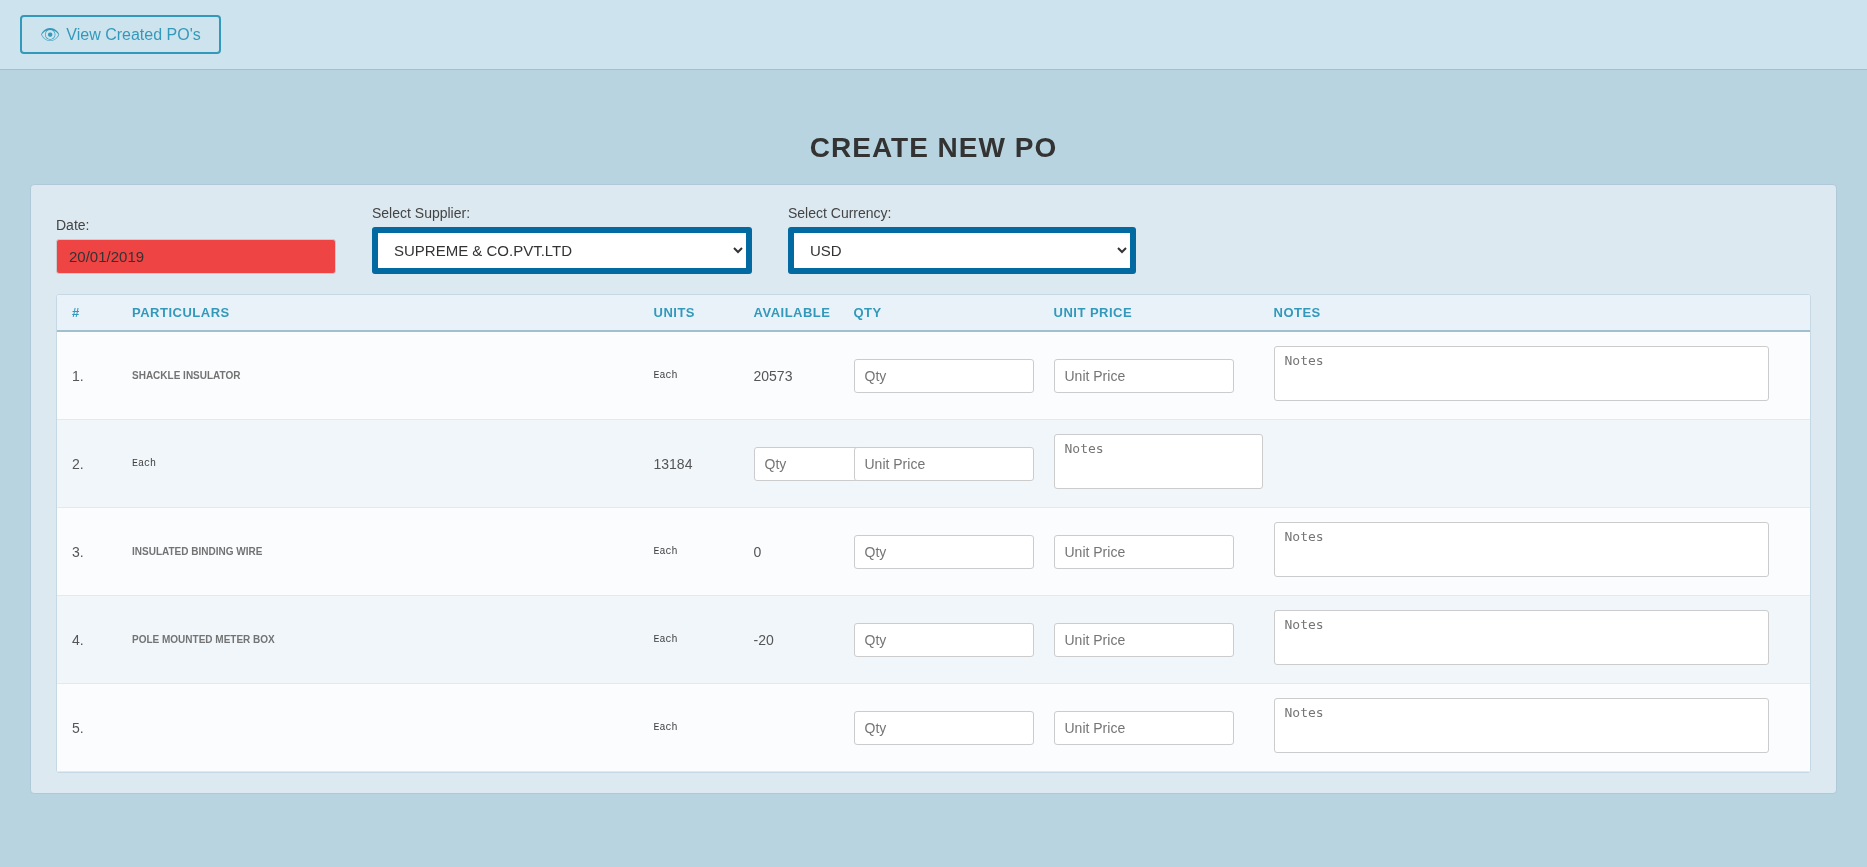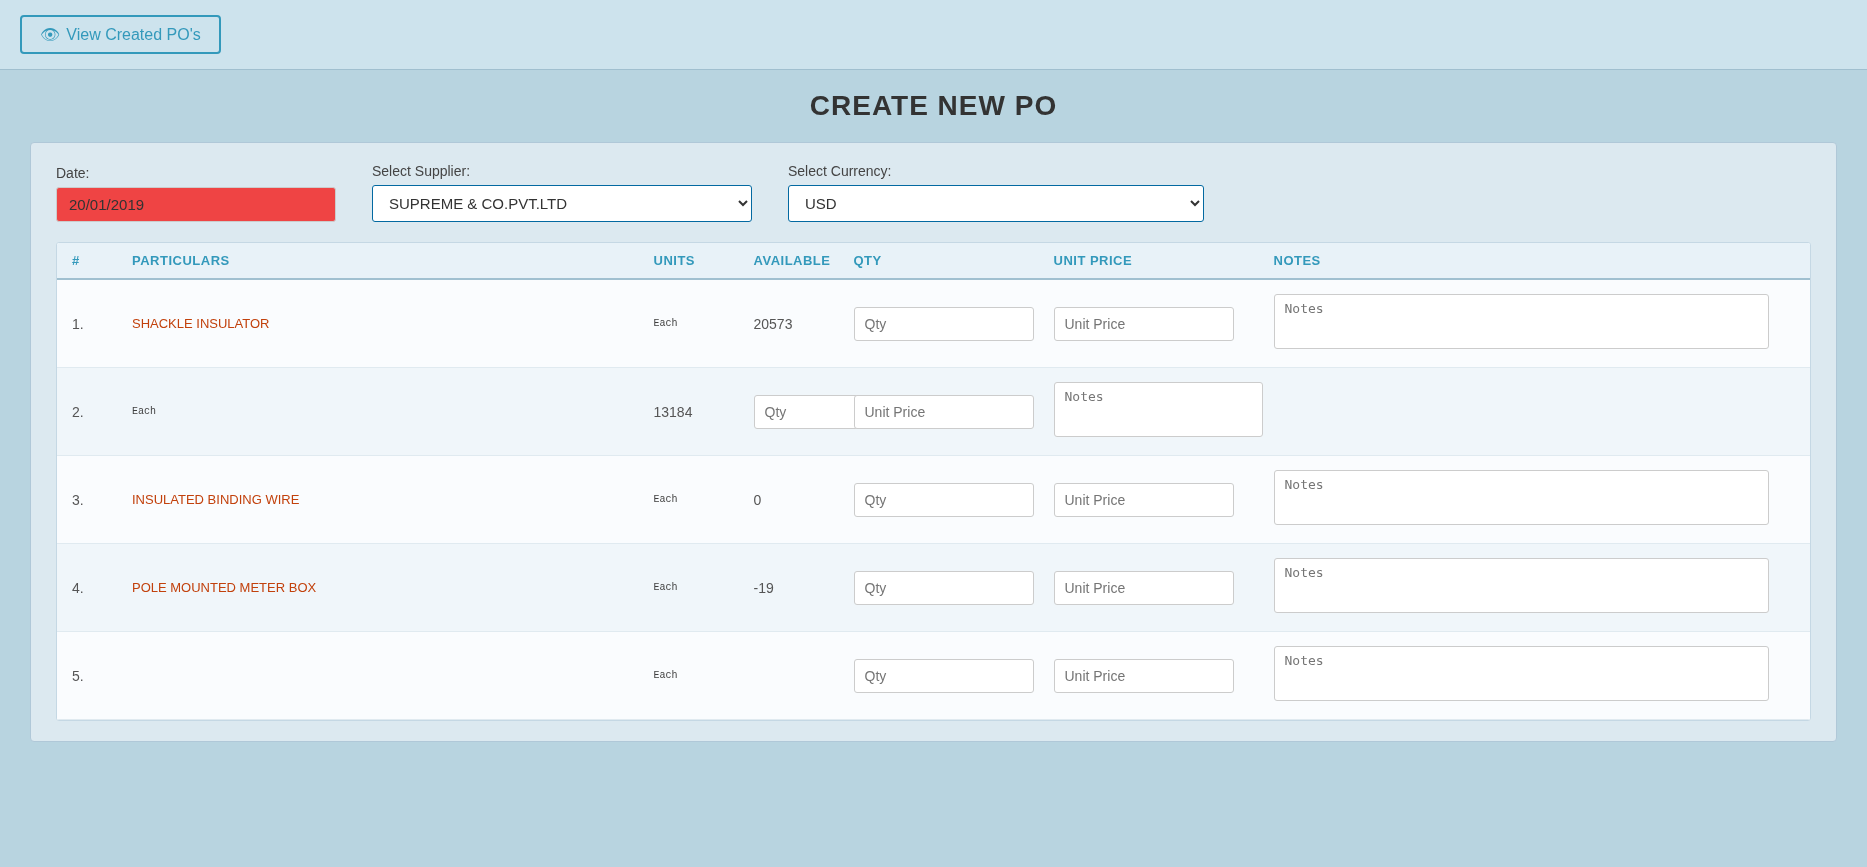--- a/index.html
+++ b/index.html
@@ -21,20 +21,21 @@
       color: #3399bb;
       background: transparent;
       padding: 8px 18px;
       border-radius: 4px;
       font-size: 16px;
       cursor: pointer;
     }
     .eye-icon { font-size: 16px; }
     .main-content {
       padding: 20px 30px;
+      margin-top: 42px;
     }
     .page-title {
       text-align: center;
       font-size: 28px;
       font-weight: bold;
       color: #333;
       margin-bottom: 20px;
       letter-spacing: 1px;
     }
     .form-container {
@@ -62,29 +63,29 @@
       padding: 8px 12px;
       border: 1px solid #ccc;
       border-radius: 3px;
       font-size: 15px;
       width: 280px;
       background: #ef4444;
       color: #333;
     }
     .form-group select {
       padding: 8px 12px;
-      border: 1px solid #0369a1;
+      border: 6px solid #0369a1;
       border-radius: 3px;
       font-size: 15px;
       background: white;
       color: #333;
       appearance: auto;
     }
     .supplier-select { width: 380px; }
-    .currency-select { width: 416px; }
+    .currency-select { width: 348px; }
     .table-wrapper {
       background: white;
       border: 1px solid #c5d8e4;
       border-radius: 3px;
       overflow: hidden;
     }
     .table-header {
       display: grid;
       grid-template-columns: 60px 1fr 100px 100px 200px 220px 1fr;
       background: #e8f2f8;
@@ -112,23 +113,23 @@
       background: #f0f6fa;
     }
     .table-row:nth-child(odd) {
       background: #fafcfe;
     }
     .row-num {
       font-size: 14px;
       color: #555;
     }
     .row-name {
-      font-size: 13px;
-      color: #c2410c;
-      font-weight: 400;
+      font-size: 10px;
+      color: #737373;
+      font-weight: 700;
     }
     .row-units {
       font-size: 10px;
       color: #404040;
       font-family: Liberation Mono, monospace;
     }
     .row-available {
       font-size: 14px;
       color: #555;
     }
@@ -244,21 +245,21 @@
       <input type="text" placeholder="Unit Price" style="">
     </div>
     <div class="row-notes">
       <textarea placeholder="Notes" style=""></textarea>
     </div>
   </div>
           <div class="table-row">
     <div class="row-num">4.</div>
     <div class="row-name">POLE MOUNTED METER BOX</div>
     <div class="row-units">Each</div>
-    <div class="row-available">-19</div>
+    <div class="row-available">-20</div>
     <div class="row-qty">
       <input type="text" placeholder="Qty" style="">
     </div>
     <div class="row-unitprice">
       <input type="text" placeholder="Unit Price" style="">
     </div>
     <div class="row-notes">
       <textarea placeholder="Notes" style=""></textarea>
     </div>
   </div>

